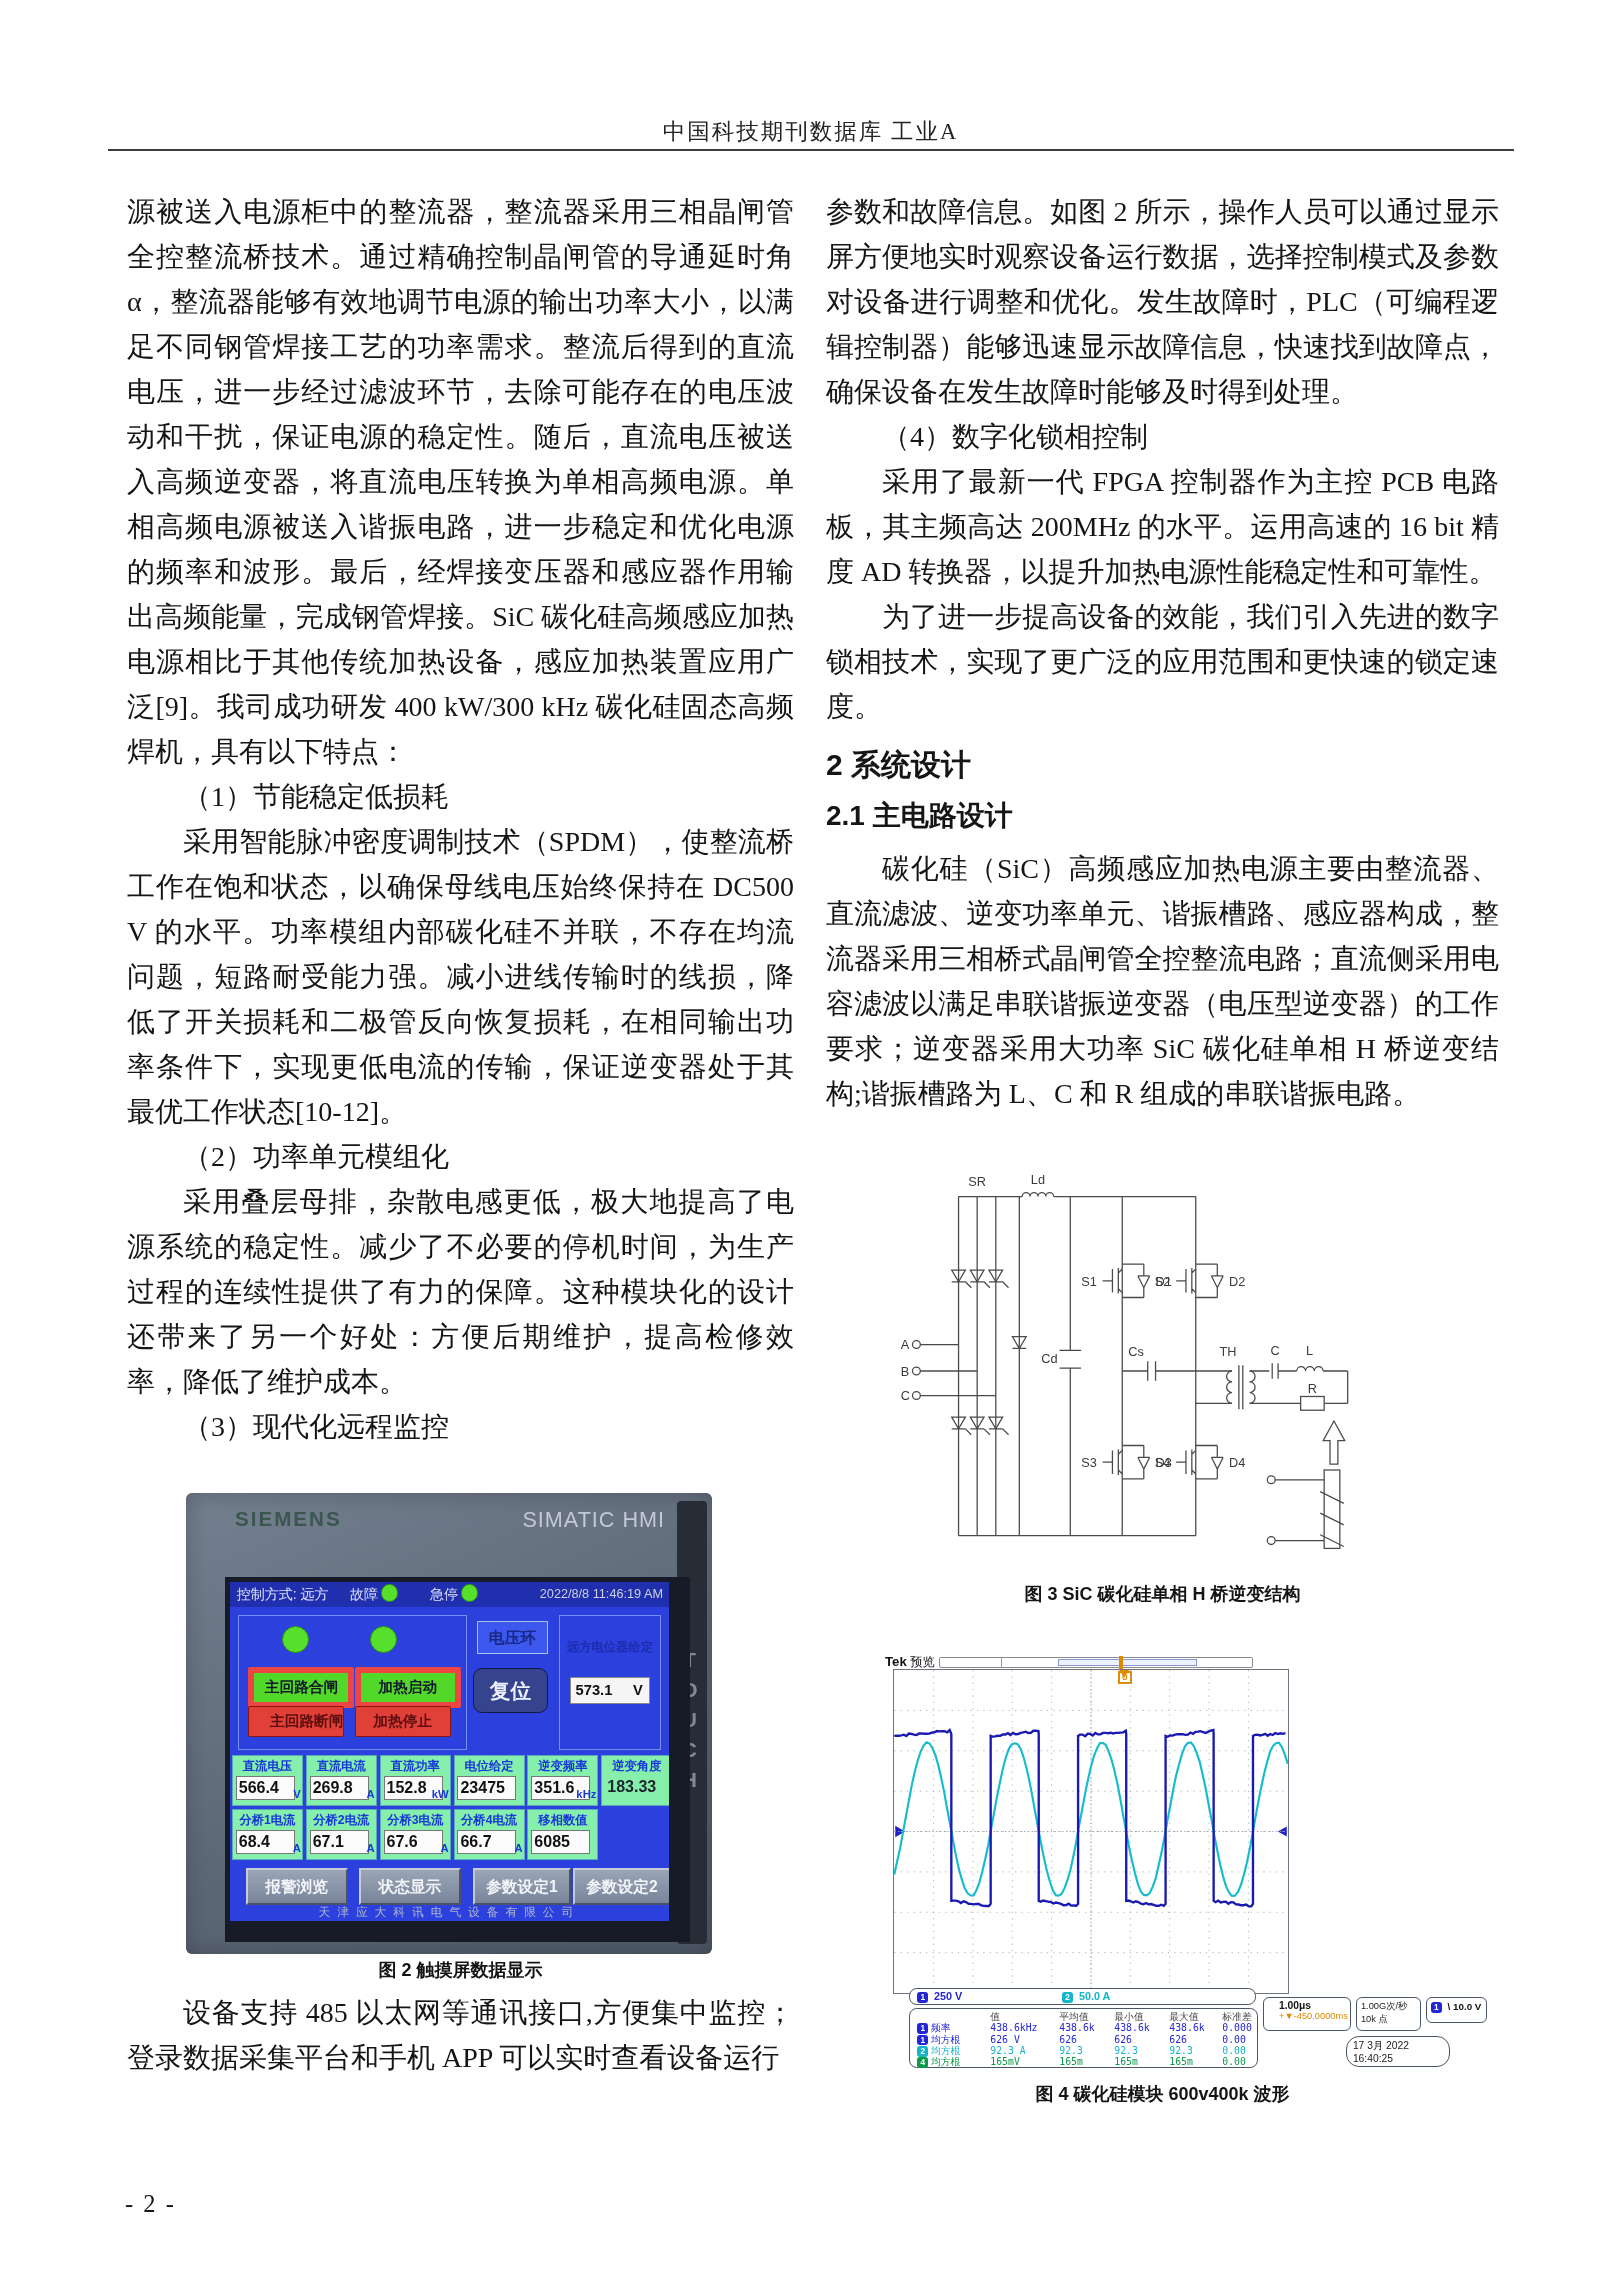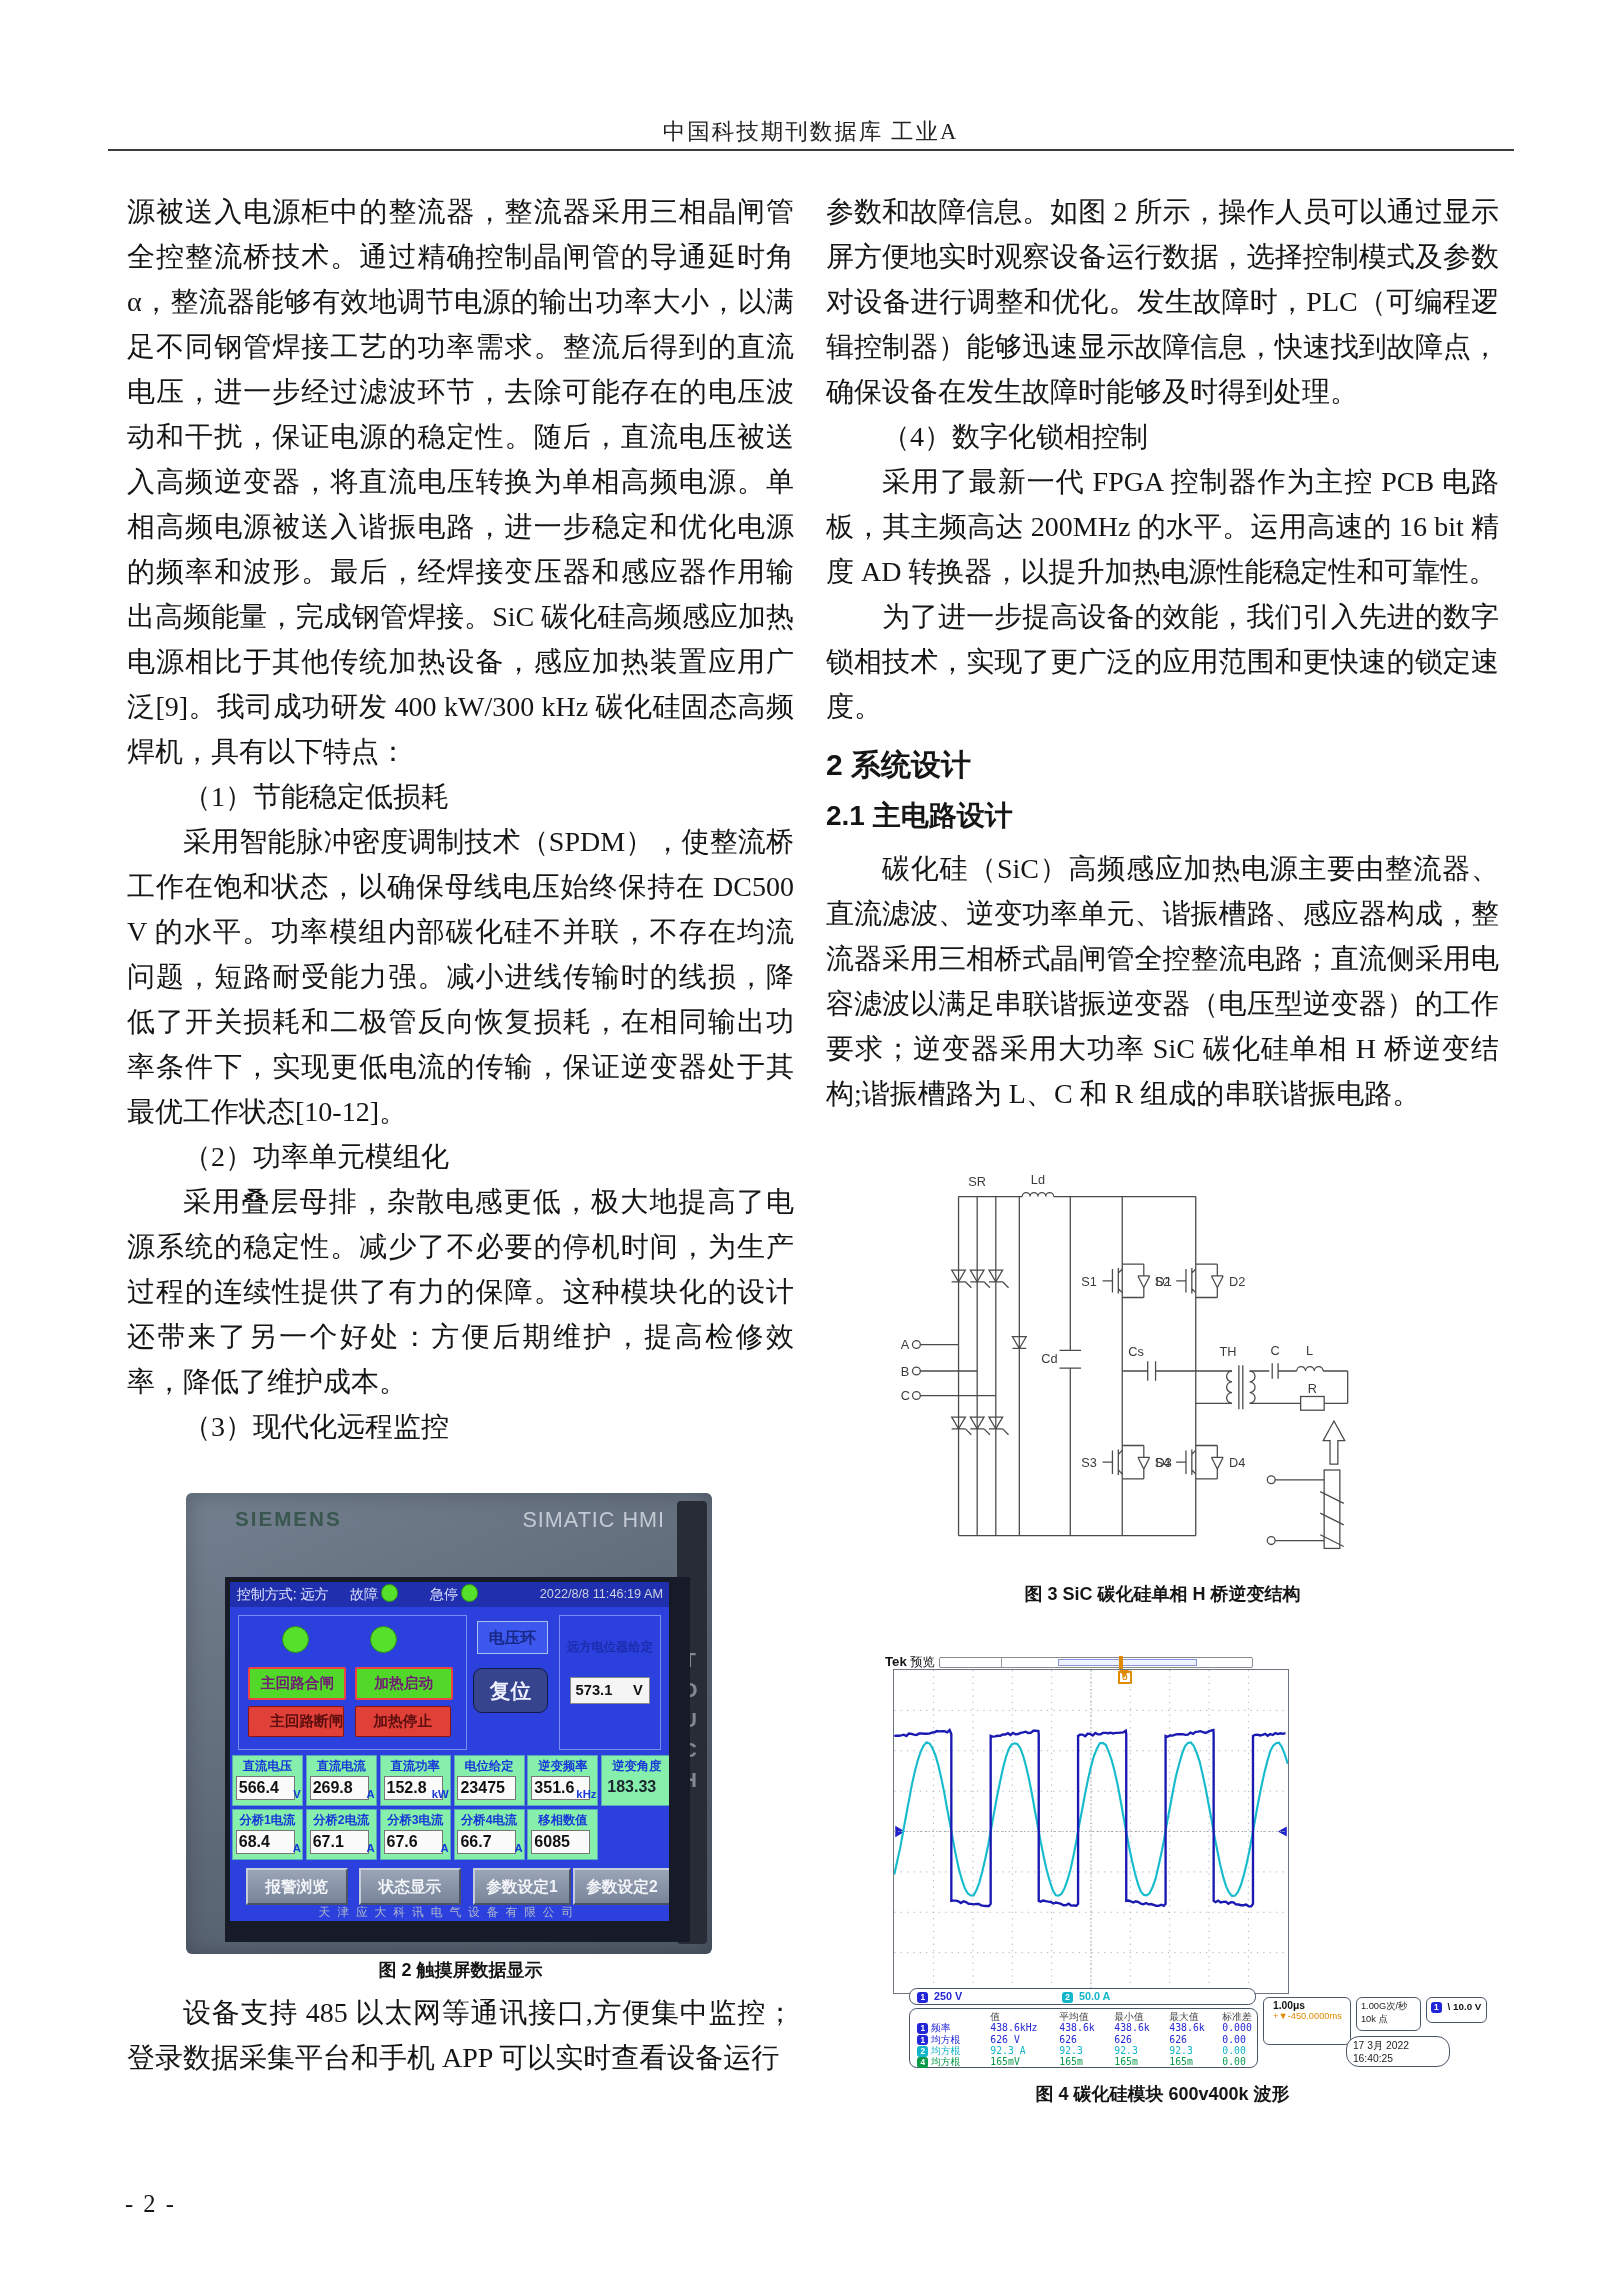--- a/index.html
+++ b/index.html
@@ -37,21 +37,21 @@
   .hmi-status .cm{position:absolute;left:6.9px;}
   .hmi-status .fl{position:absolute;left:120px;}
   .hmi-status .el{position:absolute;left:200px;}
   .dot{display:inline-block;width:15.7px;height:15.7px;border-radius:50%;background:#57e02b;border:1px solid #2f9210;vertical-align:-2.9px;margin-left:2.9px;}
   .hmi-dt{position:absolute;right:5.9px;font-size:12.7px;color:#ccd0e2;}
   .grp{position:absolute;border:1px solid rgba(185,205,255,.55);}
   .grp-l{left:7.8px;top:33px;width:227px;height:133px;}
   .grp-r{left:329px;top:33px;width:100px;height:133px;}
   .ind{position:absolute;width:25.5px;height:25.5px;border-radius:50%;background:#57e02b;border:1px solid #2f9210;top:9.8px;}
   .hmi-btn{position:absolute;width:94px;height:29px;font-size:14.7px;font-weight:bold;text-align:center;line-height:29px;border-radius:2px;}
-  .btn-green{background:#52d828;border:2px solid #ef4444;color:#701a75;}
+  .btn-green{background:#52d828;border:6px solid #ef4444;color:#0f172a;}
   .btn-red{background:#e04038;border:1px solid #8a1410;color:#5c0e0e;}
   .vloop{position:absolute;left:247px;top:39px;width:69px;height:31px;background:#3d58ee;border:1px solid #a8c2ea;
          color:#182888;font-weight:bold;font-size:15.7px;text-align:center;line-height:31px;}
   .reset-btn{position:absolute;left:243px;top:86px;width:73px;height:43px;background:#35448c;border:1px solid #121a4a;
          color:#eef0ff;font-weight:bold;font-size:20.6px;text-align:center;line-height:43px;border-radius:9px;}
   .rpot-label{position:absolute;left:0;top:23.5px;width:100%;text-align:center;color:#1c2cae;font-weight:bold;font-size:12.3px;}
   .rpot-field{position:absolute;left:9.8px;top:61px;width:78px;height:25.5px;background:#f5f5f5;border:1px solid #888;
          color:#111;font-size:14.7px;font-weight:bold;line-height:25.5px;}
   .rpot-field .v{position:absolute;left:4.9px;}
   .rpot-field .u{position:absolute;right:5.9px;}
@@ -89,21 +89,21 @@
   .meas-box{position:absolute;left:23.5px;top:354px;width:349px;height:60px;background:#fff;border:1px solid #4a5668;border-radius:7.8px;
             padding:2px 0 0 7.8px;box-sizing:border-box;}
   .meas-row{display:grid;grid-template-columns:73px 69px 55px 55px 53px 33px;height:11.3px;font-size:9.8px;line-height:11.3px;}
   .meas-hdr{color:#444;}
   .mono{font-family:"DejaVu Sans Mono","Liberation Mono",monospace;}
   .pill{display:inline-block;width:10.8px;height:10.8px;border-radius:2.9px;color:#fff;font-size:8.3px;line-height:10.8px;text-align:center;
         margin-right:2.9px;font-weight:bold;}
   .p-blue{background:#2326d6;} .p-cyan{background:#12b6ca;} .p-green{background:#0a9a4a;}
   .m-blue{color:#2326d6;} .m-cyan{color:#12b6ca;} .m-green{color:#0a9a4a;}
   .sbox{position:absolute;background:#fff;border:1px solid #4a5668;border-radius:5.9px;box-sizing:border-box;font-size:10.3px;}
-  .tb-box{left:378px;top:343px;width:88px;height:48px;padding:2px 9px;}
+  .tb-box{left:378px;top:343px;width:88px;height:34px;padding:2px 15px;}
   .tb-box .t1{font-weight:bold;color:#111;}
   .tb-box .t2{color:#e08a00;font-size:9.3px;white-space:nowrap;}
   .sr-box{left:471px;top:343px;width:65px;height:34px;padding:2px 3.9px;font-size:9.3px;color:#222;}
   .trig-box{left:541px;top:343px;width:61px;height:25.5px;padding:2.9px 3.9px;white-space:nowrap;}
   .trig-box .tv{font-size:9.8px;color:#111;font-weight:bold;}
   .date-box{left:461px;top:382px;width:104px;height:31px;padding:2px 5.9px;font-size:10.3px;color:#222;text-align:left;border-radius:13px;}
 </style>
 </head>
 <body>
 

